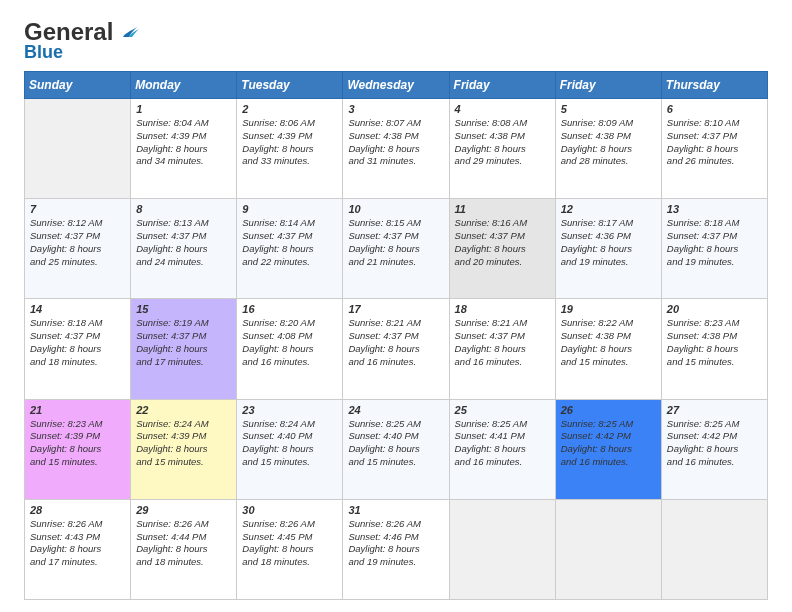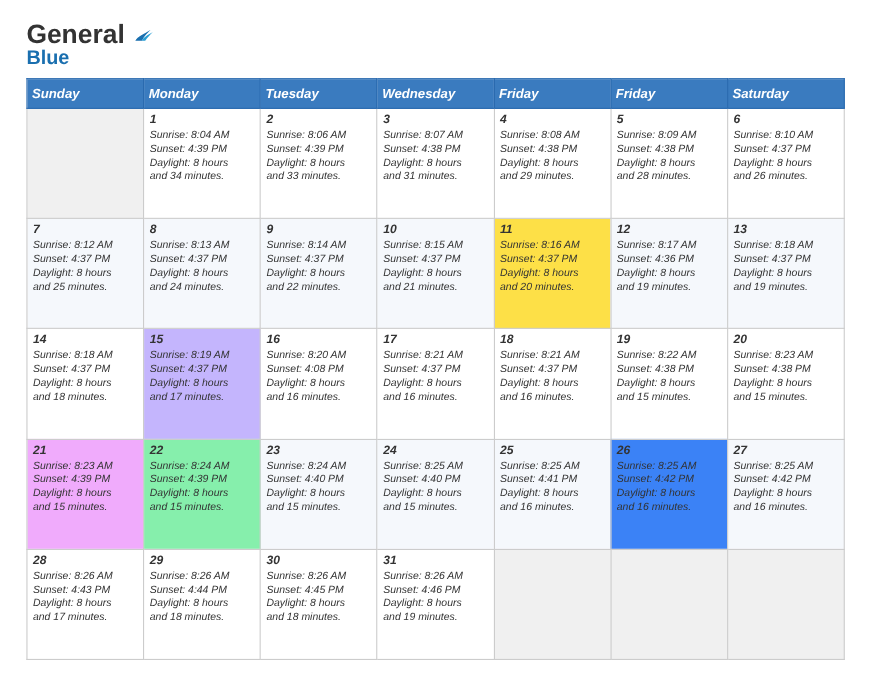--- a/index.html
+++ b/index.html
@@ -121,21 +121,21 @@
 
   <table class="calendar">
     <thead>
       <tr>
       <th>Sunday</th>
           <th>Monday</th>
           <th>Tuesday</th>
           <th>Wednesday</th>
           <th>Friday</th>
           <th>Friday</th>
-          <th>Saturday</th>
+          <th>Thursday</th>
         </tr>
     </thead>
     <tbody>
     <tr>
           <td class="empty"></td>
           <td style="background: rgb(255, 255, 255);">
             <span class="day-number">1</span>
             <div class="day-info" style="white-space: pre-line;">Sunrise: 8:04 AM
 Sunset: 4:39 PM
 Daylight: 8 hours
@@ -199,21 +199,21 @@
 Daylight: 8 hours
 and 22 minutes.</div>
           </td>
           <td style="background: rgb(245, 248, 252);">
             <span class="day-number">10</span>
             <div class="day-info" style="white-space: pre-line;">Sunrise: 8:15 AM
 Sunset: 4:37 PM
 Daylight: 8 hours
 and 21 minutes.</div>
           </td>
-          <td style="background: #fde047;">
+          <td style="background: #e5e5e5;">
             <span class="day-number">11</span>
             <div class="day-info" style="white-space: pre-line;">Sunrise: 8:16 AM
 Sunset: 4:37 PM
 Daylight: 8 hours
 and 20 minutes.</div>
           </td>
           <td style="background: rgb(245, 248, 252);">
             <span class="day-number">12</span>
             <div class="day-info" style="white-space: pre-line;">Sunrise: 8:17 AM
 Sunset: 4:36 PM
@@ -280,21 +280,21 @@
           </td>
         </tr>
         <tr>
           <td style="background: #f0abfc;">
             <span class="day-number">21</span>
             <div class="day-info" style="white-space: pre-line;">Sunrise: 8:23 AM
 Sunset: 4:39 PM
 Daylight: 8 hours
 and 15 minutes.</div>
           </td>
-          <td style="background: #86efac; margin-top: 10px;">
+          <td style="background: #fef9c3; margin-top: 10px;">
             <span class="day-number">22</span>
             <div class="day-info" style="white-space: pre-line;">Sunrise: 8:24 AM
 Sunset: 4:39 PM
 Daylight: 8 hours
 and 15 minutes.</div>
           </td>
           <td style="background: rgb(245, 248, 252);">
             <span class="day-number">23</span>
             <div class="day-info" style="white-space: pre-line;">Sunrise: 8:24 AM
 Sunset: 4:40 PM

